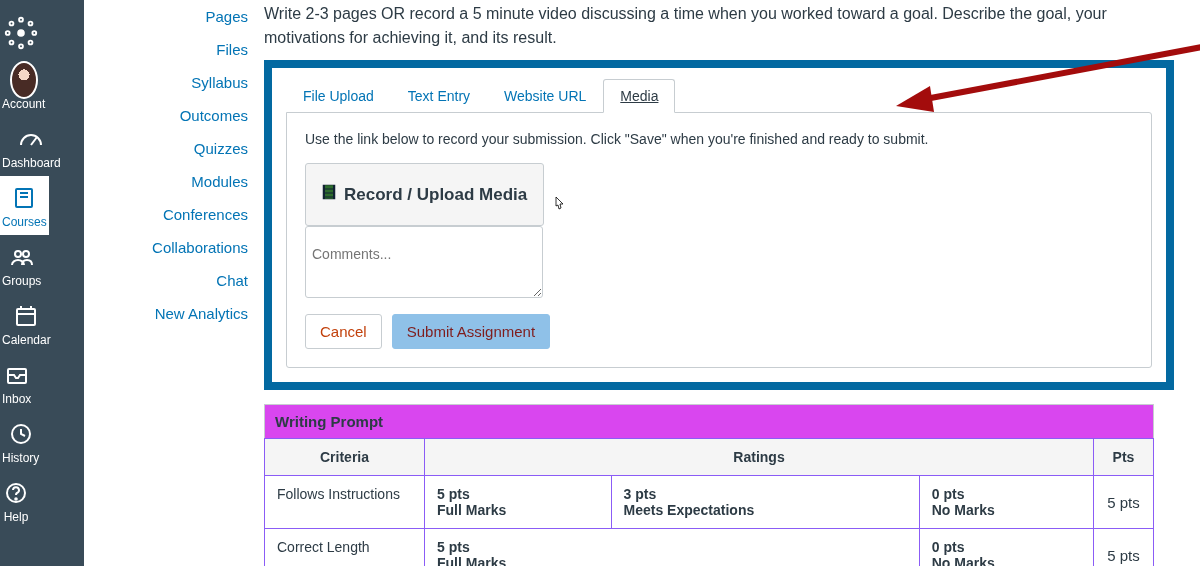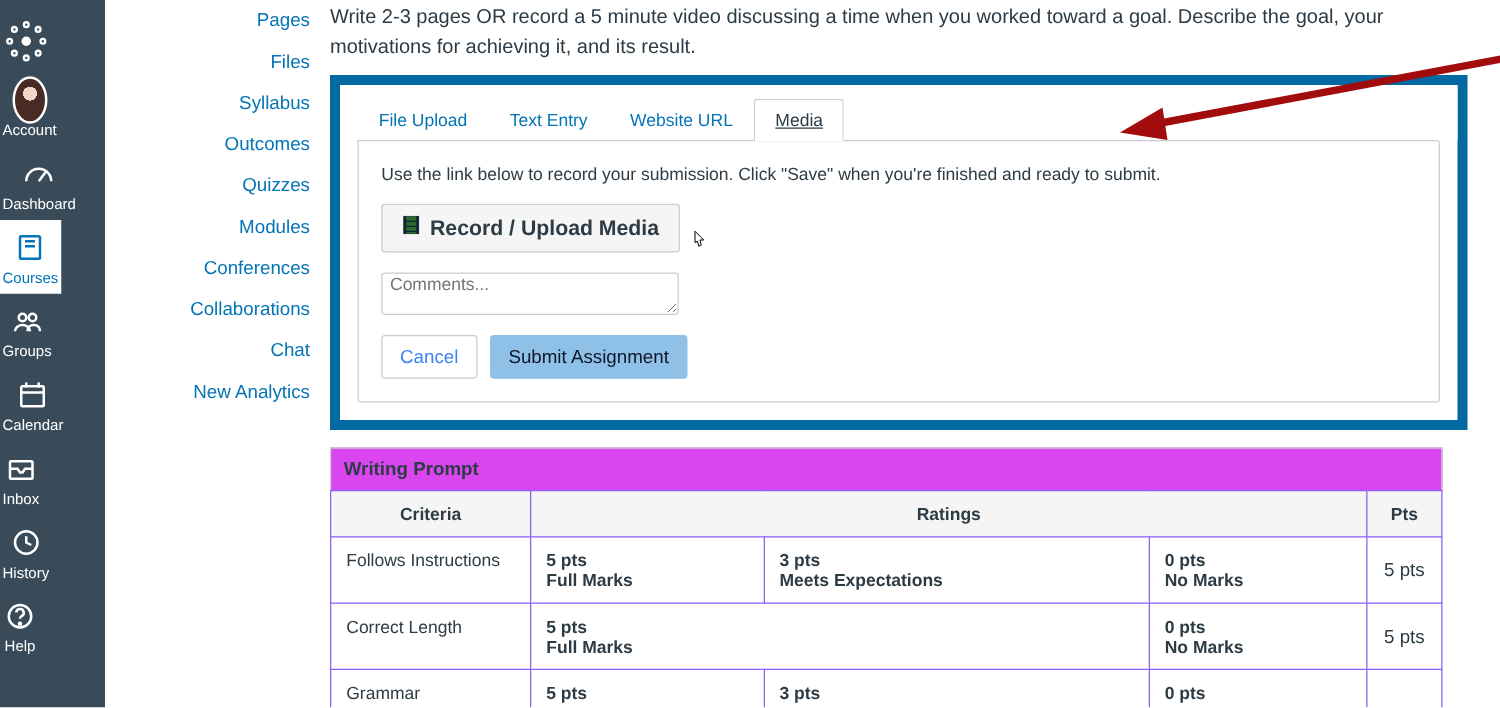--- a/index.html
+++ b/index.html
@@ -26,29 +26,29 @@
   .highlight-box { border: 8px solid #0369a1; padding: 0; max-width: 910px; position: relative; }
 
   
   .tabs { display: flex; align-items: flex-end; padding: 10px 14px 0 14px; background: #fff; }
   .tab { padding: 8px 16px; color: #0374b5; font-size: 14px; cursor: pointer; border: 1px solid transparent; border-bottom: none; }
   .tab.active { color: #2d3b45; border: 1px solid #c7cdd1; border-bottom: 1px solid #fff; border-radius: 3px 3px 0 0; text-decoration: underline; position: relative; top: 1px; background: #fff; }
 
   .tab-body { margin: 0 14px 14px; border: 1px solid #c7cdd1; border-radius: 0 3px 3px 3px; padding: 18px; }
   .instr { font-size: 14px; margin-bottom: 16px; }
 
-  .record-btn { display: inline-flex; align-items: center; gap: 8px; background: #f5f5f5; border: 1px solid #c7cdd1; border-radius: 3px; padding: 8px 16px; font-size: 17px; font-weight: bold; color: #2d3b45; cursor: pointer; }
+  .record-btn { display: inline-flex; align-items: center; gap: 8px; background: #f5f5f5; border: 1px solid #c7cdd1; border-radius: 3px; padding: 20px 16px; font-size: 17px; font-weight: bold; color: #2d3b45; cursor: pointer; }
   .cursor-icon { position: relative; left: 4px; top: 12px; font-size: 13px; }
 
-  .comments { display: block; width: 238px; min-height: 28px; margin-top: 16px; border: 1px solid #c7cdd1; border-radius: 3px; padding: 0 6px; font-size: 14px; color: #6b7780; resize: both; font-family: inherit; }
+  .comments { display: block; width: 238px; min-height: 28px; margin-top: 0; border: 1px solid #c7cdd1; border-radius: 3px; padding: 19px 6px; font-size: 14px; color: #6b7780; resize: both; font-family: inherit; }
 
   .btn-row { margin-top: 16px; display: flex; gap: 10px; }
   .btn { padding: 8px 14px; font-size: 15px; border-radius: 3px; cursor: pointer; }
-  .btn.cancel { background: #fff; border: 1px solid #c7cdd1; color: #3b82f6; }
-  .btn.submit { background: #8fc1e8; border: 1px solid #8fc1e8; color: #0f172a; }
+  .btn.cancel { background: #fff; border: 1px solid #c7cdd1; color: #c2410c; }
+  .btn.submit { background: #8fc1e8; border: 1px solid #8fc1e8; color: #7f1d1d; }
 
   
   .arrow { position: absolute; top: -34px; right: -94px; width: 370px; height: 90px; pointer-events: none; }
 
   
   .rubric { margin-top: 14px; max-width: 890px; border: 1px solid #c7cdd1; border-collapse: collapse; width: 100%; }
   .rubric caption { background: #d946ef; border: 1px solid #c7cdd1; border-bottom: none; text-align: left; font-weight: bold; padding: 8px 10px; font-size: 15px; }
   .rubric th, .rubric td { border: 1px solid #8b5cf6; padding: 10px 12px; vertical-align: top; font-size: 14px; }
   .rubric thead th { background: #f5f5f5; text-align: center; font-weight: bold; }
   .rubric thead th:first-child { width: 160px; }

